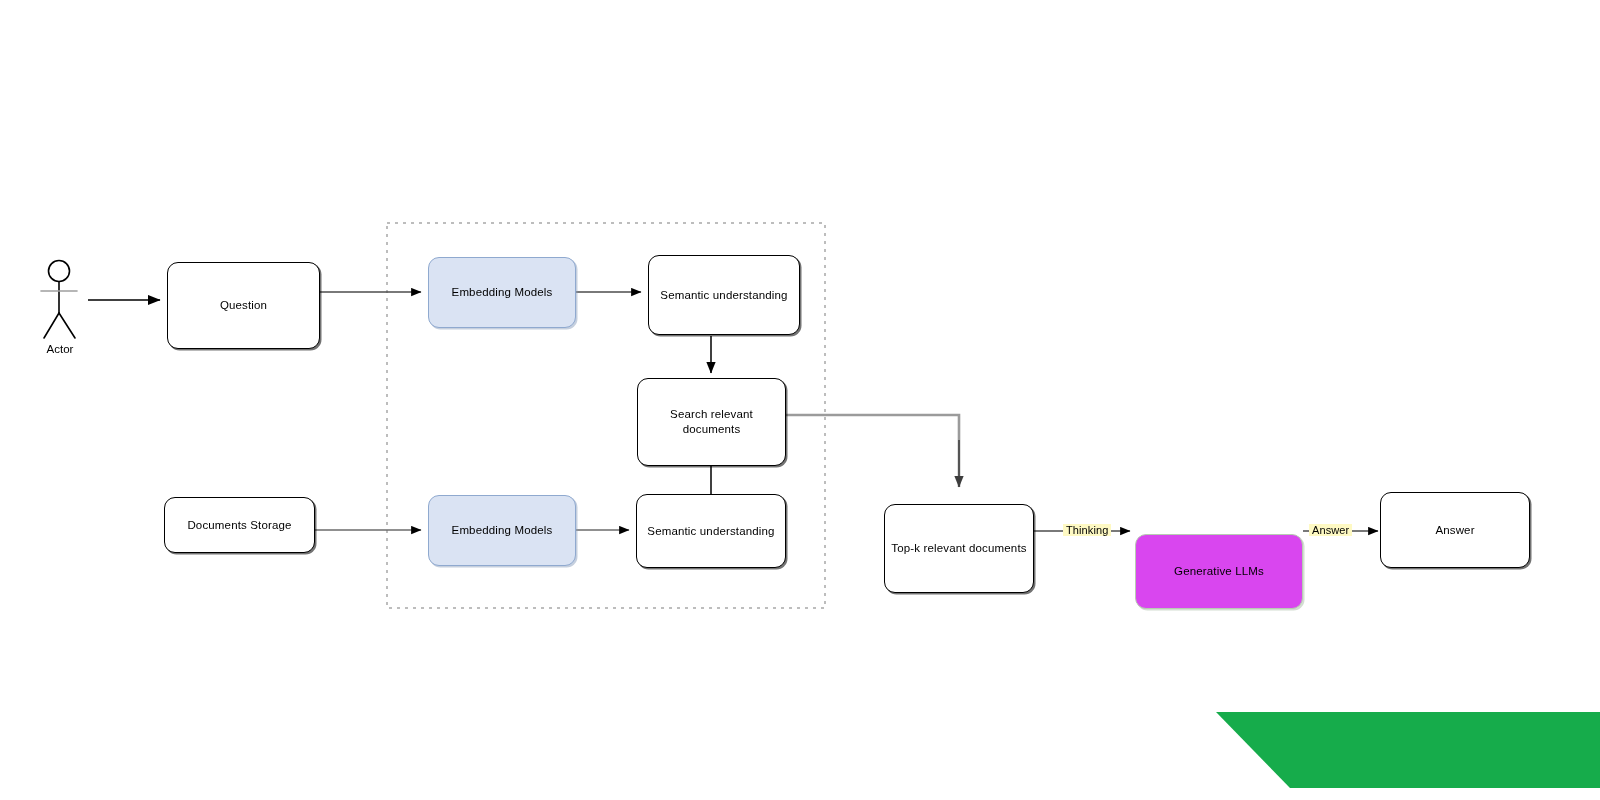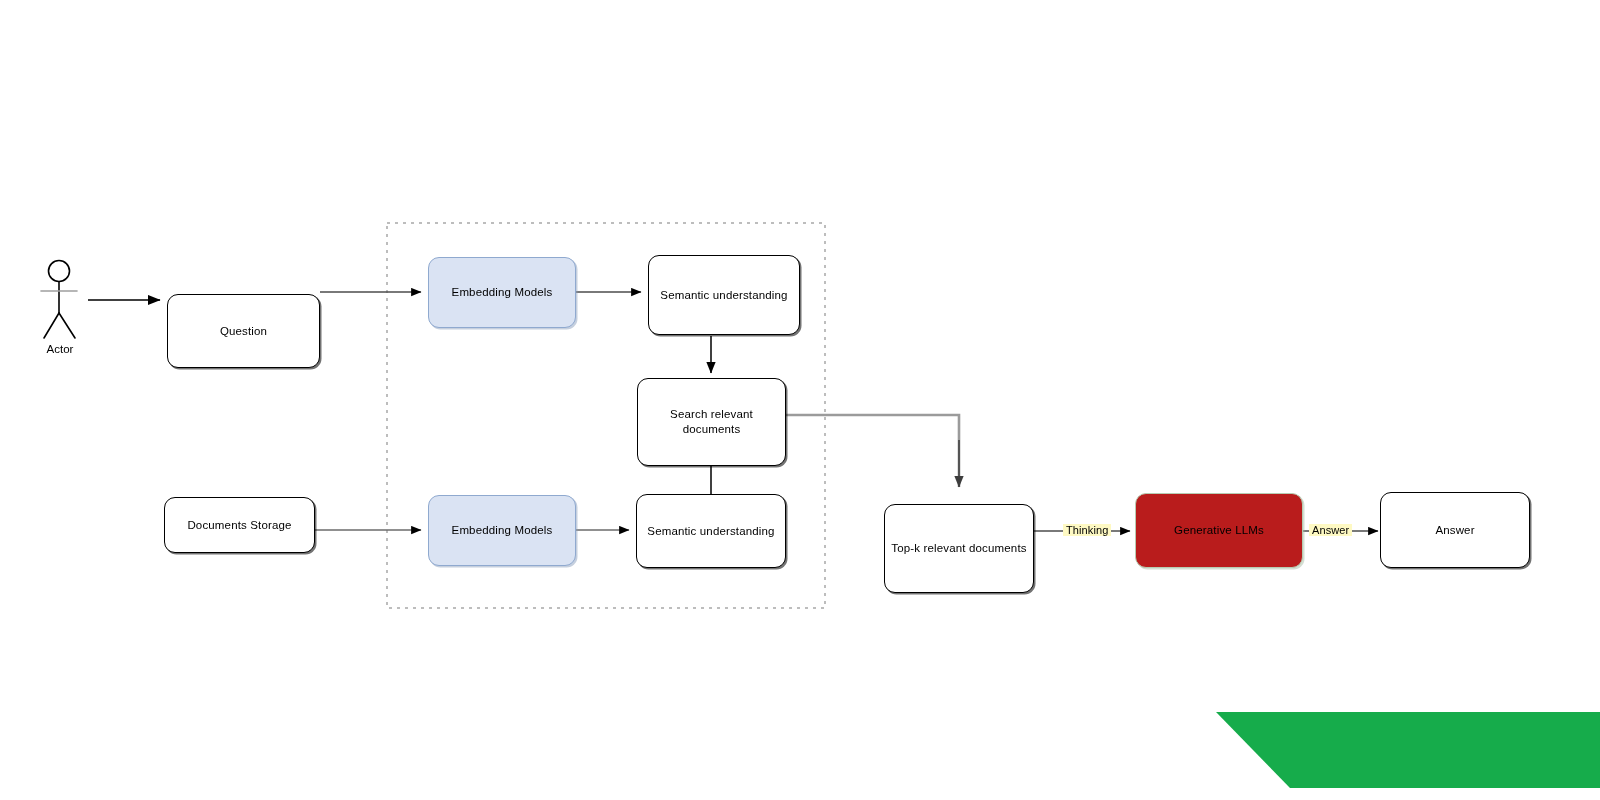--- a/index.html
+++ b/index.html
@@ -44,23 +44,24 @@
     letter-spacing: 0.15px;
     box-shadow: 1.5px 1.5px 0 0 rgba(0,0,0,0.55);
   }
   .node-box.accent-blue {
     background: #dae3f3;
     border-color: #8fa9cf;
     box-shadow: 1.5px 1.5px 0 0 rgba(140,160,190,0.5);
     text-align: right;
   }
   .node-box.accent-green {
-    background: #b91c1c;
+    background: #d946ef;
     border-color: #b7ccb2;
     box-shadow: 1.5px 1.5px 0 0 rgba(170,190,165,0.5);
+    margin-top: 41px;
   }
   .node-label { display: block; padding: 0 6px; }
 
   .edge-label {
     position: absolute;
     font-size: 11px;
     color: #000000;
     background: #fef9c3;
     padding: 0 3px;
     white-space: nowrap;
@@ -136,21 +137,21 @@
     <path d="M786,415 L959,415 L959,487" fill="none" stroke="#9b9b9b" stroke-width="2.6"></path>
     <path d="M959,440 L959,487" fill="none" stroke="#3d3d3d" stroke-width="1.5" marker-end="url(#arrow-soft)"></path>
 
     <line x1="1034" y1="531" x2="1130" y2="531" stroke="#4d4d4d" stroke-width="1.3" marker-end="url(#arrow)"></line>
 
     <line x1="1303" y1="531" x2="1378" y2="531" stroke="#4d4d4d" stroke-width="1.3" marker-end="url(#arrow)"></line>
   </svg>
 
   <div class="actor-caption" style="left:24px; top:343px; width:72px;text-align:center;">Actor</div>
 
-  <div class="node-box" style="left:167px; top:262px; width:153px; height:74px;margin-top:32px;">
+  <div class="node-box" style="left:167px; top:262px; width:153px; height:87px;">
     <span class="node-label">Question</span>
   </div>
 
   <div class="node-box accent-blue" style="left:428px; top:257px; width:148px; height:71px;">
     <span class="node-label">Embedding Models</span>
   </div>
 
   <div class="node-box" style="left:648px; top:255px; width:152px; height:80px;">
     <span class="node-label">Semantic understanding</span>
   </div>

